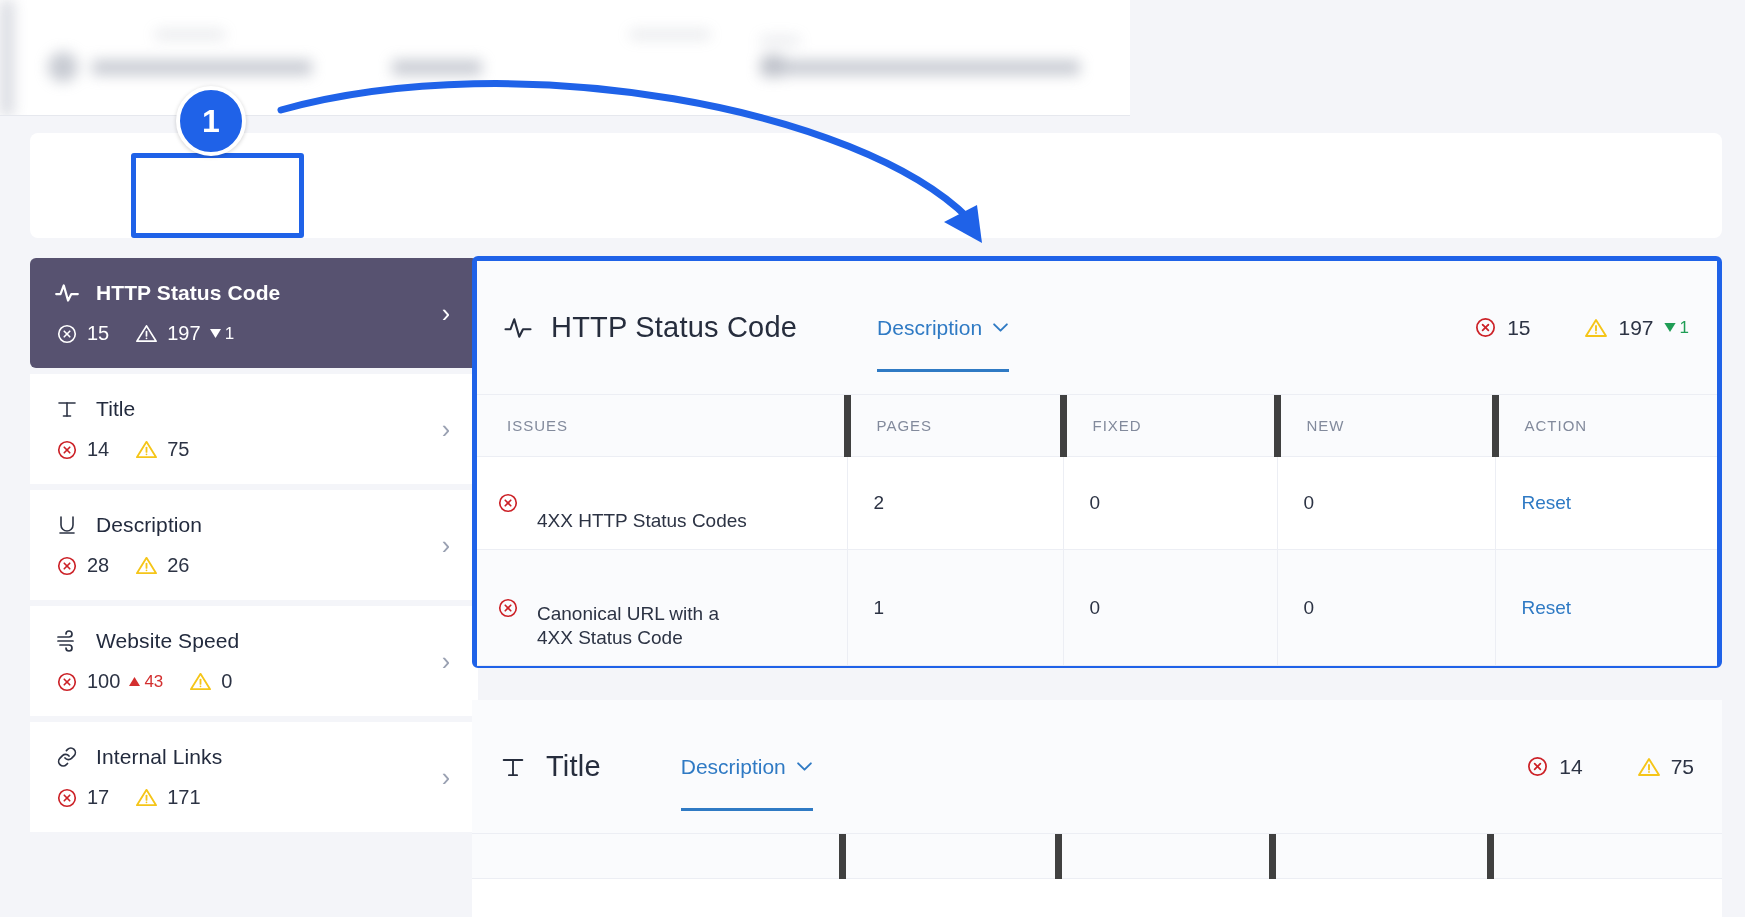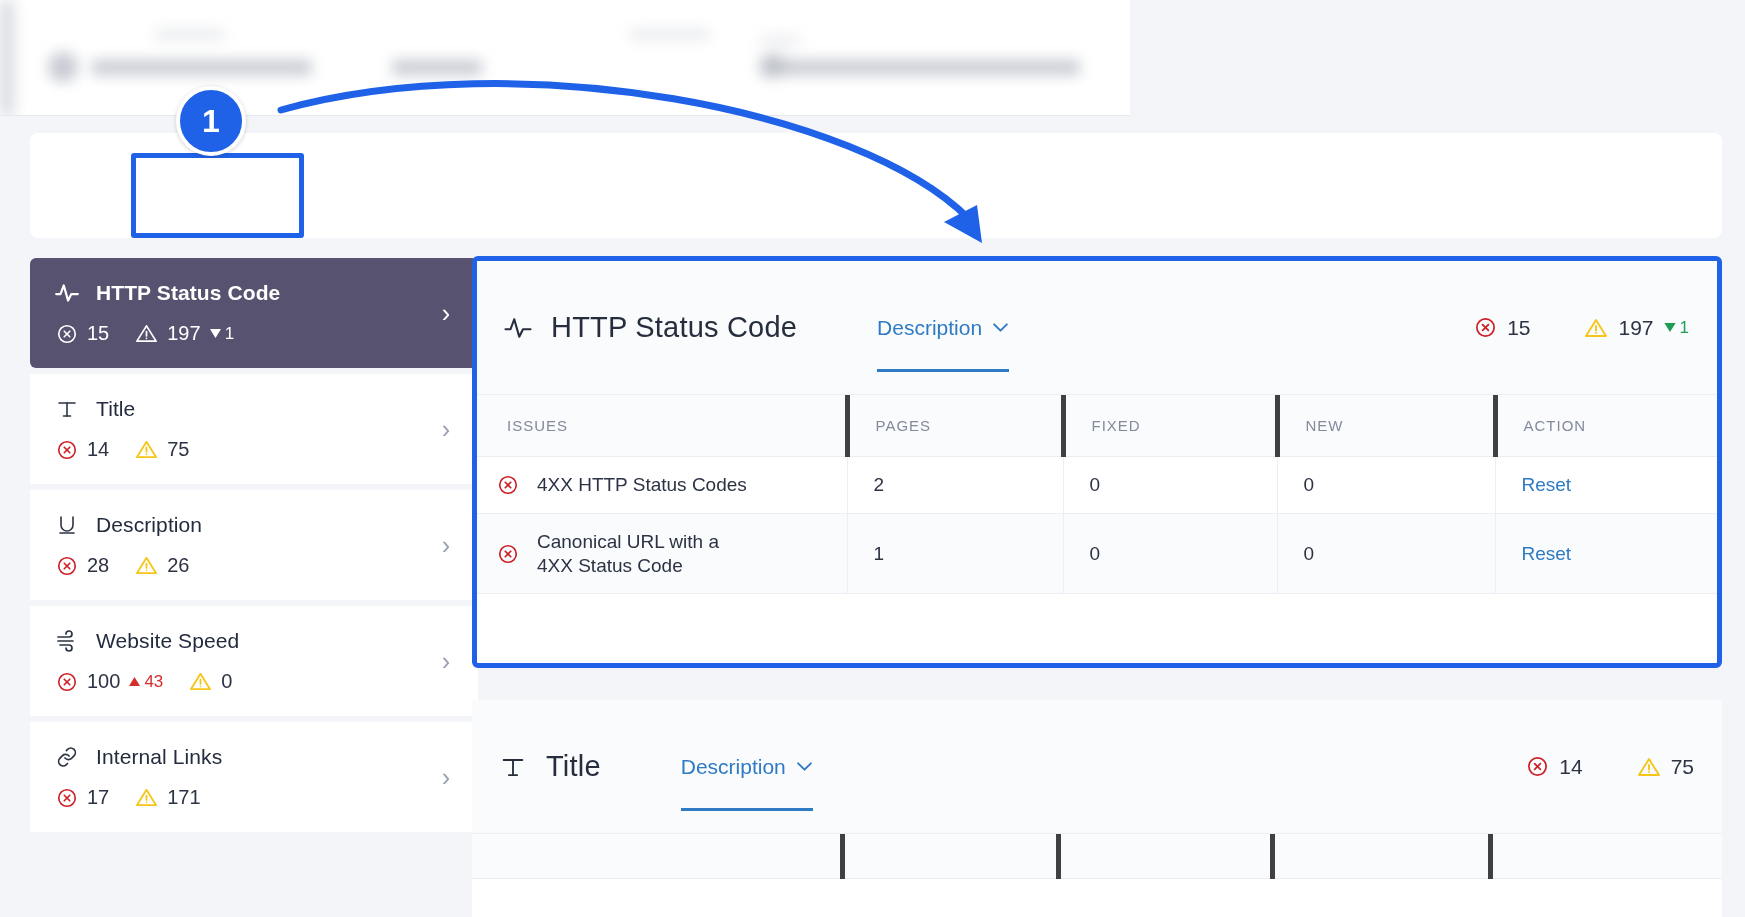--- a/index.html
+++ b/index.html
@@ -111,37 +111,37 @@
   .p-tab .tab-underline {
     position: absolute; left: 0; right: 0; bottom: 22px; height: 3px; background: #2f7ac4;
   }
   .p-badges { margin-left: auto; display: flex; align-items: center; gap: 54px; }
   .p-badge { display: flex; align-items: center; gap: 10px; font-size: 21px; color: #2c3344; }
 
   table { width: 100%; border-collapse: collapse; table-layout: fixed; }
   thead th {
     text-align: left; font-size: 15px; letter-spacing: 1px; font-weight: normal;
     color: #828a9c; padding: 22px 0 22px 0; background: #fafbfd;
-    border-bottom: 1px solid #eceef4; border-right: 5px solid #404040;
+    border-bottom: 1px solid #eceef4; border-right: 7px solid #404040;
   }
   thead th:last-child { border-right: none; }
   .c-issues { width: 370px; padding-left: 30px !important; }
   .c-pages  { width: 216px; padding-left: 26px !important; }
   .c-fixed  { width: 214px; padding-left: 26px !important; }
   .c-new    { width: 218px; padding-left: 26px !important; }
   .c-action { padding-left: 26px !important; }
   tbody td {
     font-size: 19px; color: #2c3344; padding: 16px 0;
     border-bottom: 1px solid #eceef4; border-right: 1px solid #eceef4;
     vertical-align: middle;
   }
   tbody td:last-child { border-right: none; margin-left: 19px; }
   tbody tr:nth-child(even) td { background: #fafbfd; }
   .issue-cell { display: flex; align-items: center; gap: 18px; padding-left: 20px; }
-  .issue-text { line-height: 1.25; }
+  .issue-text { line-height: 1.25; margin-top: 36px; }
   .reset-link { color: #2f7ac4; cursor: pointer; }
 
   svg { display: block; }
 </style>
 </head>
 <body>
 
 <div id="root">
 
   <div class="topbar">

